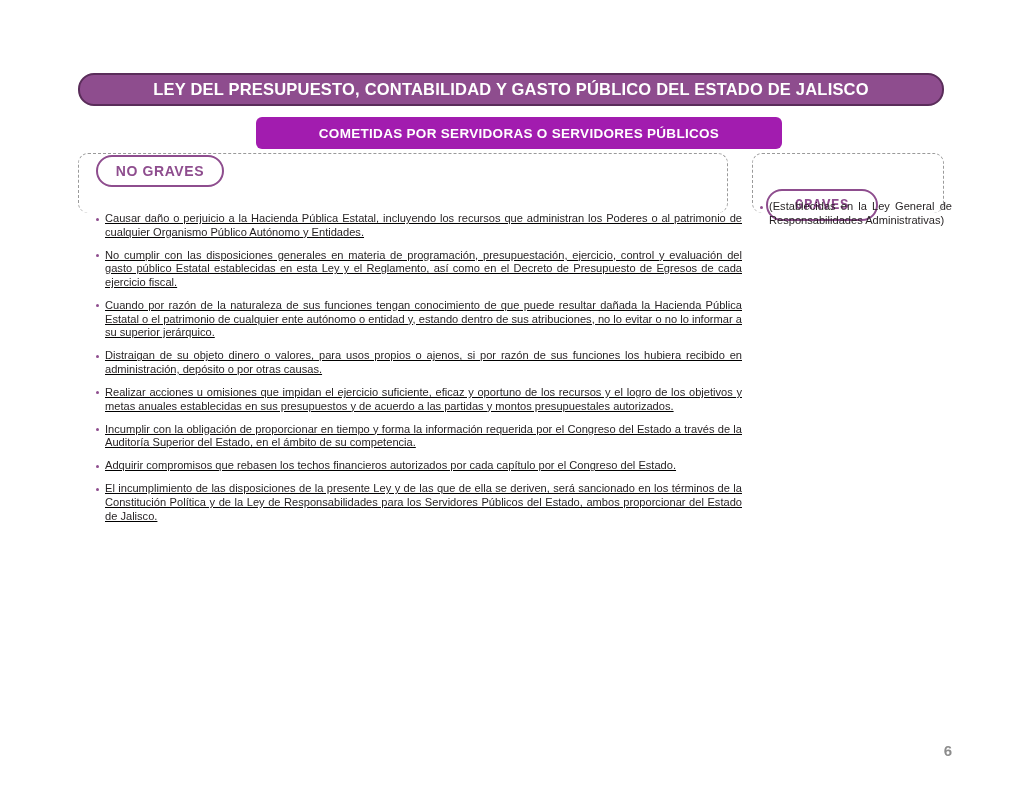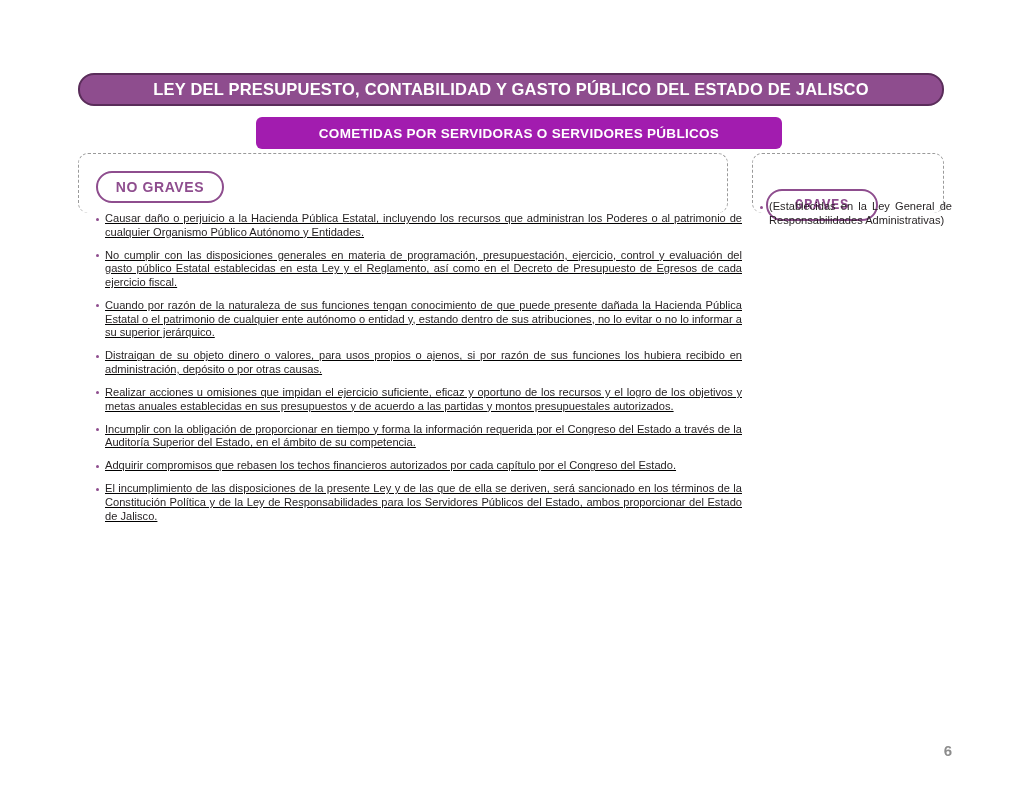--- a/index.html
+++ b/index.html
@@ -103,21 +103,21 @@
   }
   .pill .txt {
     color: #8e4d8e;
     font-weight: bold;
     font-size: 14px;
     letter-spacing: 0.6px;
     white-space: nowrap;
   }
   #pill-nograves {
     left: 96px;
-    top: 171px;
+    top: 155px;
     width: 128px;
   }
   #pill-graves {
     left: 766px;
     top: 189px;
     width: 112px;
     font-family: Liberation Mono, monospace;
   }
 
   
@@ -197,21 +197,21 @@
   </div>
 
   <div class="pill" id="pill-graves">
     <span class="txt">GRAVES</span>
   </div>
 
   <div class="col" id="col-left">
     <ul class="bullets">
       <li>Causar daño o perjuicio a la Hacienda Pública Estatal, incluyendo los recursos que administran los Poderes o al patrimonio de cualquier Organismo Público Autónomo y Entidades.</li>
       <li>No cumplir con las disposiciones generales en materia de programación, presupuestación, ejercicio, control y evaluación del gasto público Estatal establecidas en esta Ley y el Reglamento, así como en el Decreto de Presupuesto de Egresos de cada ejercicio fiscal.</li>
-      <li>Cuando por razón de la naturaleza de sus funciones tengan conocimiento de que puede presente dañada la Hacienda Pública Estatal o el patrimonio de cualquier ente autónomo o entidad y, estando dentro de sus atribuciones, no lo evitar o no lo informar a su superior jerárquico.</li>
+      <li>Cuando por razón de la naturaleza de sus funciones tengan conocimiento de que puede resultar dañada la Hacienda Pública Estatal o el patrimonio de cualquier ente autónomo o entidad y, estando dentro de sus atribuciones, no lo evitar o no lo informar a su superior jerárquico.</li>
       <li>Distraigan de su objeto dinero o valores, para usos propios o ajenos, si por razón de sus funciones los hubiera recibido en administración, depósito o por otras causas.</li>
       <li>Realizar acciones u omisiones que impidan el ejercicio suficiente, eficaz y oportuno de los recursos y el logro de los objetivos y metas anuales establecidas en sus presupuestos y de acuerdo a las partidas y montos presupuestales autorizados.</li>
       <li>Incumplir con la obligación de proporcionar en tiempo y forma la información requerida por el Congreso del Estado a través de la Auditoría Superior del Estado, en el ámbito de su competencia.</li>
       <li>Adquirir compromisos que rebasen los techos financieros autorizados por cada capítulo por el Congreso del Estado.</li>
       <li>El incumplimiento de las disposiciones de la presente Ley y de las que de ella se deriven, será sancionado en los términos de la Constitución Política y de la Ley de Responsabilidades para los Servidores Públicos del Estado, ambos proporcionar del Estado de Jalisco.</li>
     </ul>
   </div>
 
   <div class="col" id="col-right">
     <ul class="bullets">

